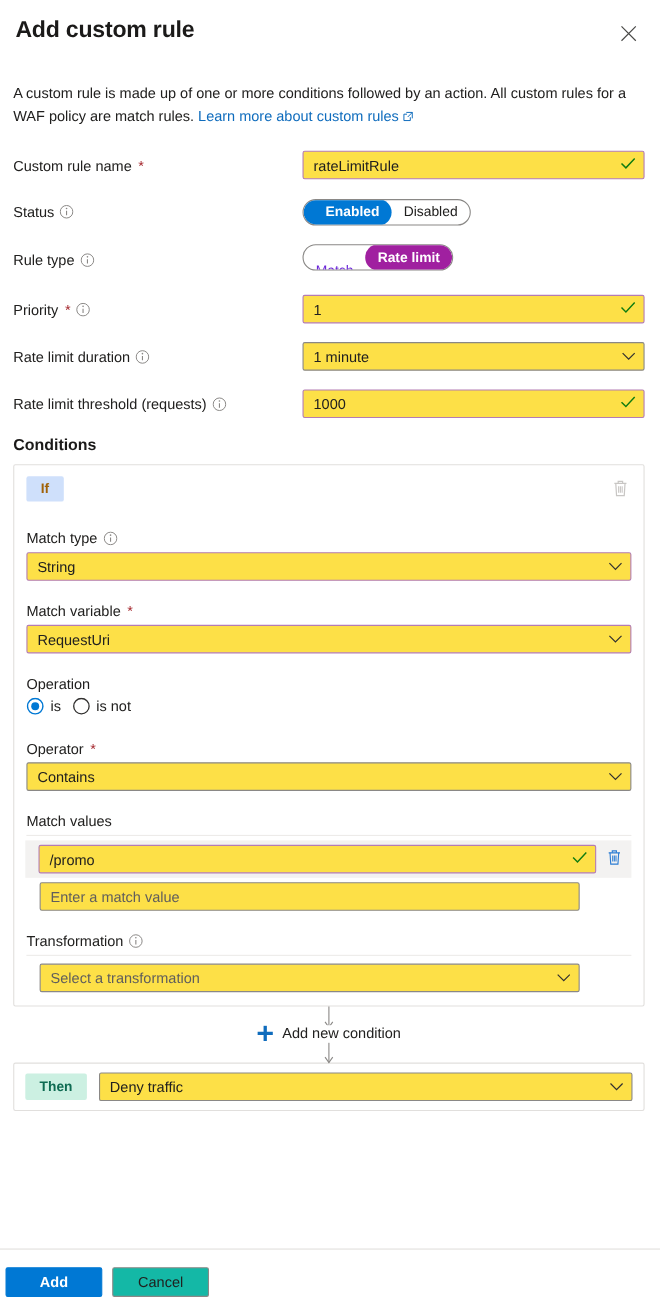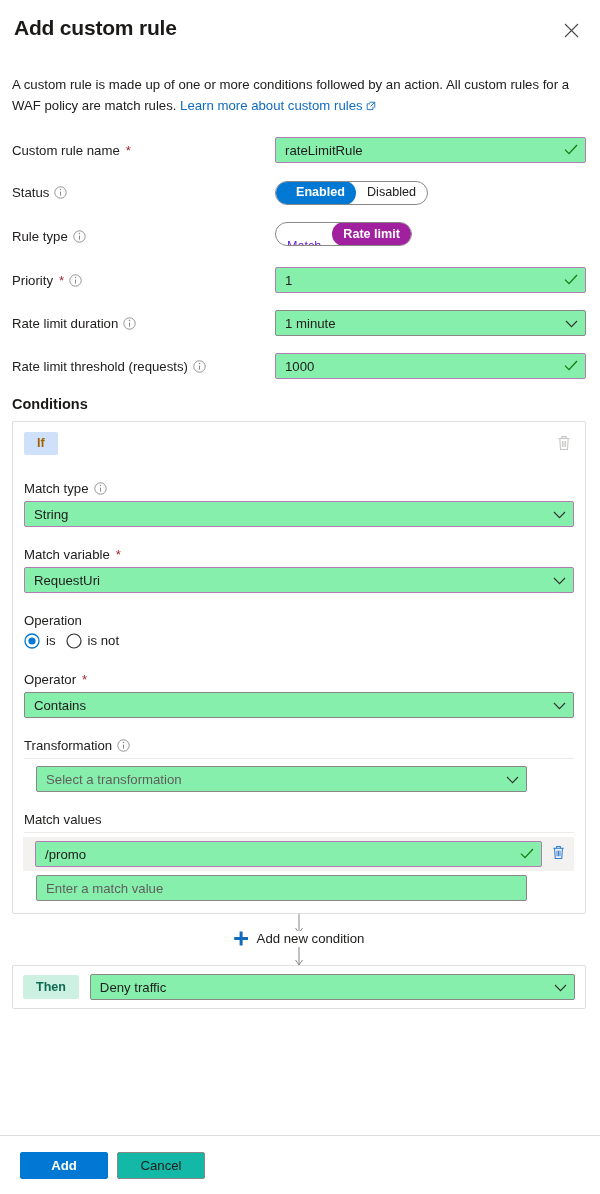--- a/index.html
+++ b/index.html
@@ -46,21 +46,21 @@
   .row-label {
     width: 263px; flex: none;
     font-size: 13.2px; color: #21201f; display: flex; align-items: center; gap: 5px;
   }
   .req { color: #a4262c; font-size: 13.2px; margin-left: 1px; }
   .info-icon { flex: none; display: inline-flex; }
 
   .field { flex: 1 1 auto; position: relative; }
 
   .az-input, .az-select {
-    width: 100%; height: 26px; background: #86efac;
+    width: 100%; height: 26px; background: #fde047;
     border: 1px solid #8a8886; border-radius: 2px;
     font-family: "Liberation Sans", sans-serif;
     font-size: 13.2px; color: #21201f;
     padding: 0 30px 0 9px; outline: none;
     display: flex; align-items: center;
   }
   .az-input.valid, .az-select.valid { border-color: #b47cb4; }
   .az-input input {
     border: none; outline: none; background: transparent;
     font-family: inherit; font-size: 13.2px; color: #21201f;
@@ -160,21 +160,21 @@
   .badge-then {
     background: #ccf0e2; color: #0e6b52; font-weight: bold;
     font-size: 12.5px; padding: 6px 13px; border-radius: 2px; line-height: 1; flex: none;
   }
   .then-card .field { flex: 1; }
 
   
   .footer {
     position: absolute; left: 0; bottom: 0; width: 600px; height: 59px;
     border-top: 1px solid #e1dfdd; background: #fff;
-    display: flex; align-items: center; gap: 9px; padding: 0 20px;
+    display: flex; align-items: center; gap: 9px; padding: 0 5px;
   }
   .btn {
     height: 27px; min-width: 88px; font-size: 13.2px;
     font-family: "Liberation Sans", sans-serif;
     border-radius: 2px; cursor: pointer; padding: 0 14px;
     display: inline-flex; align-items: center; justify-content: center;
   }
   .btn-primary { background: #0078d4; color: #fff; border: 1px solid #0078d4; font-weight: bold; }
   .btn-default { background: #14b8a6; color: #21201f; border: 1px solid #8a8886; }
 </style>
@@ -419,45 +419,20 @@
       </div>
       <div class="field">
         <div class="az-select">
           <span class="sel-text">Contains</span>
         </div>
         <span class="caret">
           <svg width="13" height="8" viewBox="0 0 13 8" aria-hidden="true">
               <path d="M1 1 L6.5 6.6 L12 1" stroke="#323130" stroke-width="1.1" fill="none"></path>
             </svg>
         </span>
-      </div>
-    </div>
-
-    <div class="cond-group">
-      <div class="field-label">
-        <span>Transformation</span>
-        <span class="info-icon">
-          <svg width="13" height="13" viewBox="0 0 13 13" aria-hidden="true">
-              <circle cx="6.5" cy="6.5" r="5.7" stroke="#8a8886" stroke-width="0.9" fill="none"></circle>
-              <circle cx="6.5" cy="3.5" r="0.75" fill="#8a8886"></circle>
-              <path d="M6.5 5.6 V9.6" stroke="#8a8886" stroke-width="1" fill="none"></path>
-            </svg>
-        </span>
-      </div>
-      <div class="indent-sep">
-        <div class="field" style="max-width:491px">
-          <div class="az-select">
-            <span class="sel-text placeholder">Select a transformation</span>
-          </div>
-          <span class="caret">
-            <svg width="13" height="8" viewBox="0 0 13 8" aria-hidden="true">
-                <path d="M1 1 L6.5 6.6 L12 1" stroke="#323130" stroke-width="1.1" fill="none"></path>
-              </svg>
-          </span>
-        </div>
       </div>
     </div>
 
     <div class="cond-group">
       <div class="field-label">
         <span>Match values</span>
       </div>
       <div class="mv-wrap">
         <div class="mv-row">
           <div class="field">
@@ -481,20 +456,45 @@
             </span>
           </button>
         </div>
         <div class="mv-row2">
           <div class="az-input">
             <input type="text" placeholder="Enter a match value" style="">
           </div>
         </div>
       </div>
     </div>
+
+    <div class="cond-group">
+      <div class="field-label">
+        <span>Transformation</span>
+        <span class="info-icon">
+          <svg width="13" height="13" viewBox="0 0 13 13" aria-hidden="true">
+              <circle cx="6.5" cy="6.5" r="5.7" stroke="#8a8886" stroke-width="0.9" fill="none"></circle>
+              <circle cx="6.5" cy="3.5" r="0.75" fill="#8a8886"></circle>
+              <path d="M6.5 5.6 V9.6" stroke="#8a8886" stroke-width="1" fill="none"></path>
+            </svg>
+        </span>
+      </div>
+      <div class="indent-sep">
+        <div class="field" style="max-width:491px">
+          <div class="az-select">
+            <span class="sel-text placeholder">Select a transformation</span>
+          </div>
+          <span class="caret">
+            <svg width="13" height="8" viewBox="0 0 13 8" aria-hidden="true">
+                <path d="M1 1 L6.5 6.6 L12 1" stroke="#323130" stroke-width="1.1" fill="none"></path>
+              </svg>
+          </span>
+        </div>
+      </div>
+    </div>
   </div>
 
   <div class="connector">
     <div class="conn-line" style="top:0; height:18px;"></div>
     <svg style="position:absolute; left:50%; transform:translateX(-50%); top:13px;" width="9" height="8" viewBox="0 0 9 8" aria-hidden="true">
         <path d="M1 1 L4.5 6 L8 1" stroke="#8a8886" stroke-width="1" fill="none"></path>
       </svg>
     <div class="add-cond">
       <span class="plus-ico">
         <svg width="15" height="15" viewBox="0 0 15 15" aria-hidden="true">

